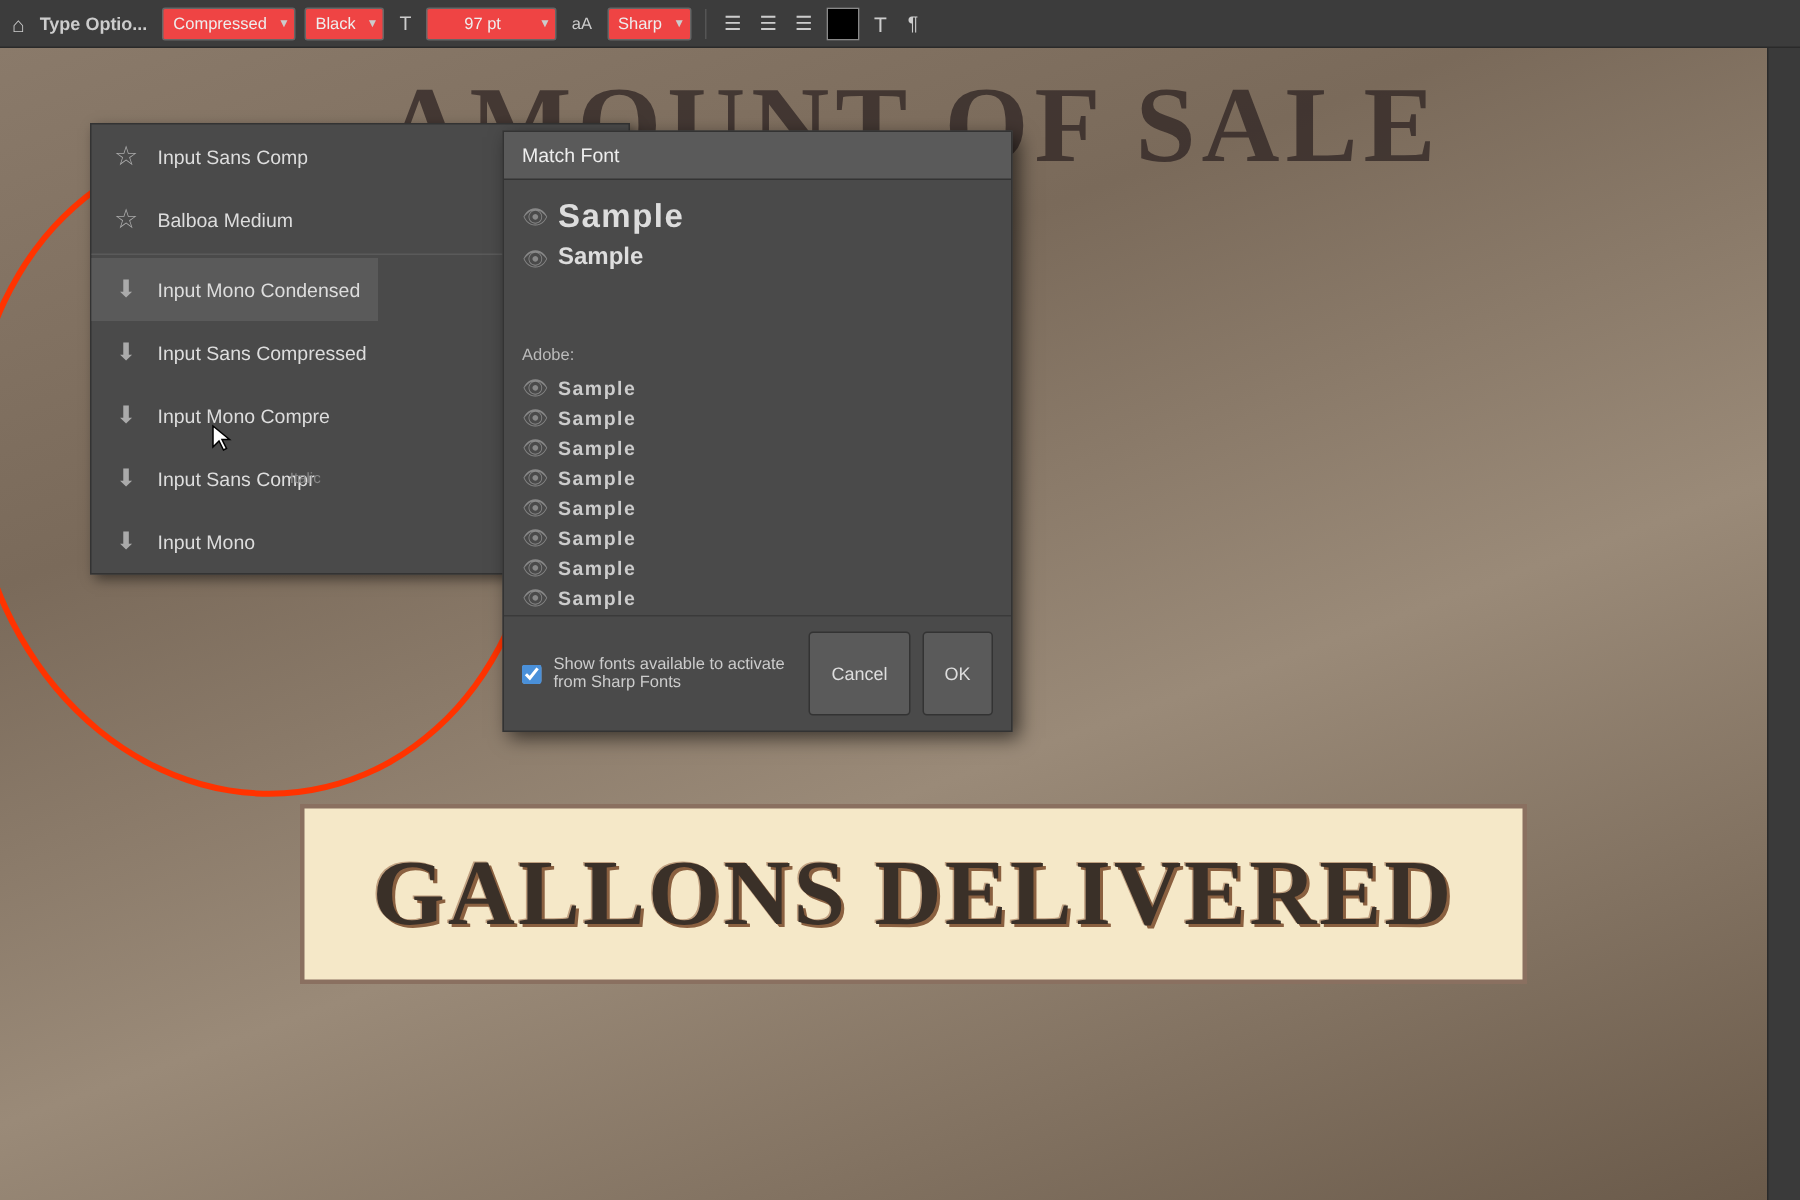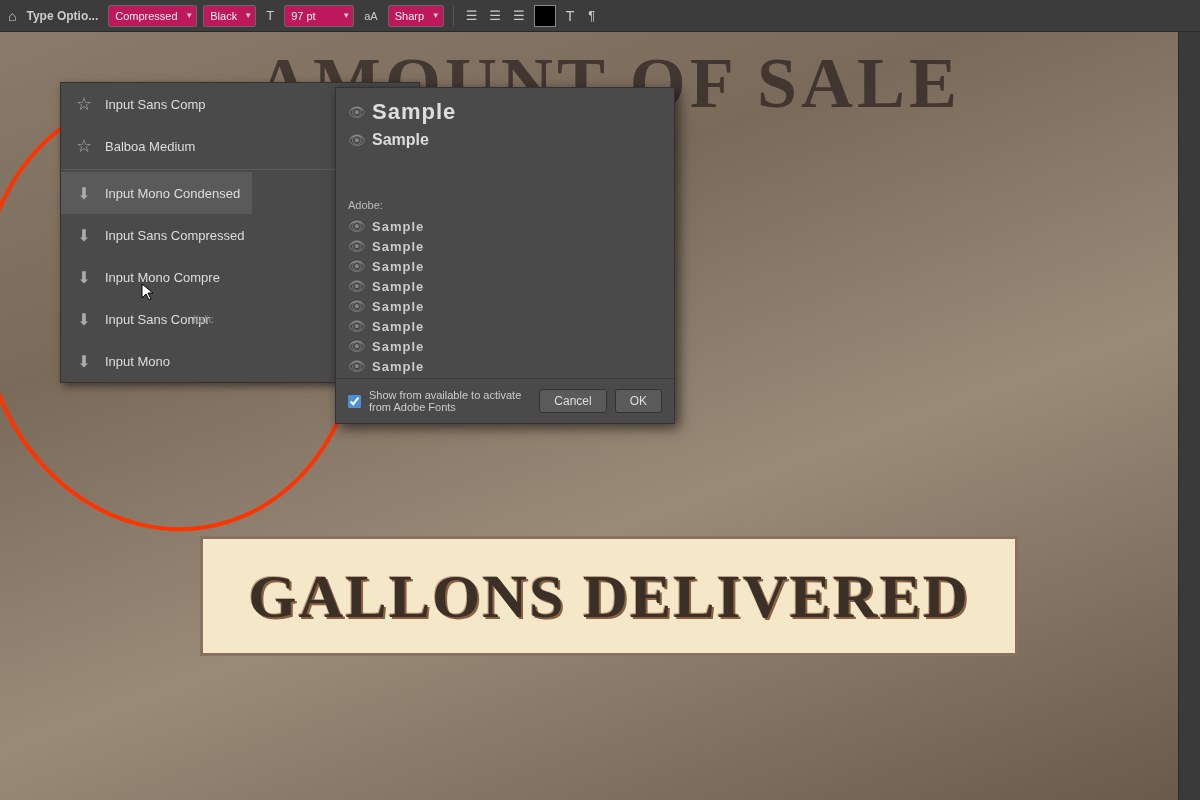--- a/index.html
+++ b/index.html
@@ -30,30 +30,31 @@
       font-size: 14px;
       margin-right: 4px;
     }
     .toolbar-type-label {
       color: #ccc;
       font-size: 12px;
       margin-right: 4px;
       font-weight: bold;
     }
     .toolbar-dropdown {
-      background: #be185d;
+      background: #ef4444;
       border: 1px solid #666;
       color: #eee;
       font-size: 11px;
       padding: 2px 18px 2px 6px;
       height: 22px;
       border-radius: 2px;
       cursor: pointer;
       appearance: none;
       position: relative;
+      text-align: center;
     }
     .dropdown-wrap {
       position: relative;
       display: inline-flex;
       align-items: center;
     }
     .dropdown-arrow {
       position: absolute;
       right: 4px;
       color: #ccc;
@@ -310,21 +311,21 @@
       width: 13px;
       height: 13px;
       cursor: pointer;
     }
     #match-font-checkbox-label {
       color: #ccc;
       font-size: 11px;
       flex: 1;
     }
     .match-font-btn {
-      padding: 4px 14px;
+      padding: 20px 14px;
       font-size: 12px;
       border-radius: 3px;
       cursor: pointer;
       border: 1px solid #333;
     }
     .match-font-btn.cancel {
       background: #5a5a5a;
       color: #ddd;
     }
     .match-font-btn.ok {
@@ -356,21 +357,21 @@
     <span class="dropdown-arrow">▼</span>
   </div>
   <div class="dropdown-wrap">
     <select class="toolbar-dropdown">
       <option>Black</option>
     </select>
     <span class="dropdown-arrow">▼</span>
   </div>
   <span class="toolbar-icon">T</span>
   <div class="dropdown-wrap">
-    <select class="toolbar-dropdown" style="width:70px;">
+    <select class="toolbar-dropdown" style="width:87px;">
       <option>97 pt</option>
     </select>
     <span class="dropdown-arrow">▼</span>
   </div>
   <span class="toolbar-icon" style="font-size:11px;">aA</span>
   <div class="dropdown-wrap">
     <select class="toolbar-dropdown">
       <option>Sharp</option>
     </select>
     <span class="dropdown-arrow">▼</span>
@@ -446,20 +447,23 @@
     </div>
     <div class="font-list-item-wrap">
       <div class="font-list-item">
         <span class="font-item-icon" style="font-size:16px;">⬇</span>
         <span class="font-item-name">Input Mono</span>
       </div>
     </div>
   </div>
 
   <div id="match-font-dialog">
+    <div id="match-font-title-bar">
+      <span>Match Font</span>
+    </div>
 
     <div id="match-font-samples">
       <div class="match-font-sample-row">
         <span class="match-font-eye-icon">👁</span>
         <span class="match-font-sample-text large">Sample</span>
       </div>
       <div class="match-font-sample-row">
         <span class="match-font-eye-icon">👁</span>
         <span class="match-font-sample-text">Sample</span>
       </div>
@@ -496,21 +500,21 @@
         <span class="match-font-sample-small">Sample</span>
       </div>
       <div class="match-font-adobe-row">
         <span class="match-font-eye-icon">👁</span>
         <span class="match-font-sample-small">Sample</span>
       </div>
     </div>
 
     <div id="match-font-footer">
       <input type="checkbox" id="match-font-checkbox" checked="" style="">
-      <label id="match-font-checkbox-label" for="match-font-checkbox">Show from available to activate from Adobe Fonts</label>
+      <label id="match-font-checkbox-label" for="match-font-checkbox">Show fonts available to activate from Sharp Fonts</label>
       <button class="match-font-btn cancel">Cancel</button>
       <button class="match-font-btn ok">OK</button>
     </div>
   </div>
 
   <div id="cursor">
     <svg width="20" height="20" viewBox="0 0 20 20">
       <path d="M4 2 L4 16 L8 12 L11 18 L13 17 L10 11 L15 11 Z" fill="white" stroke="black" stroke-width="1"></path>
     </svg>
   </div>

